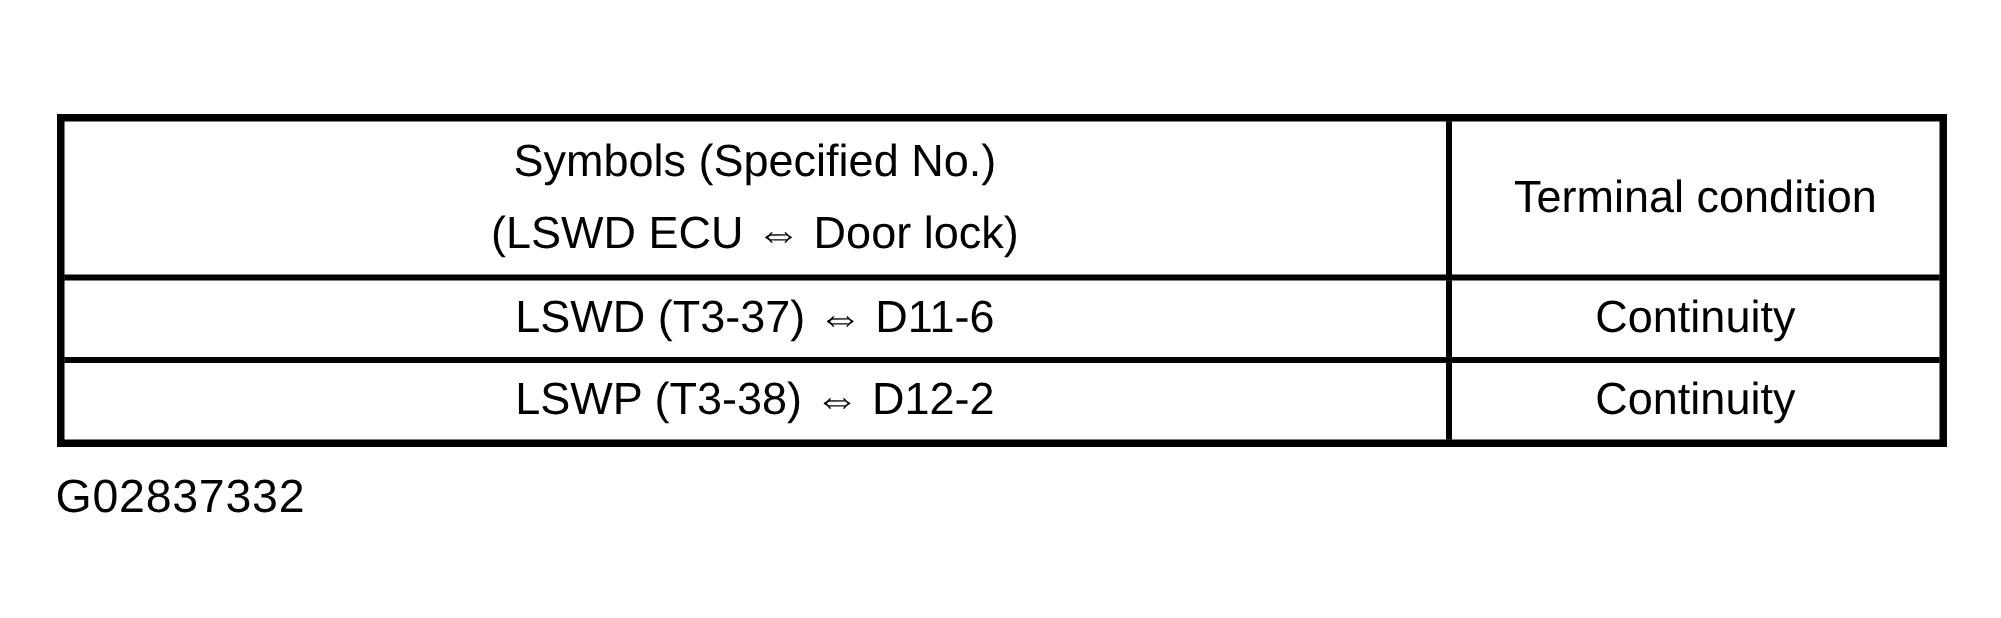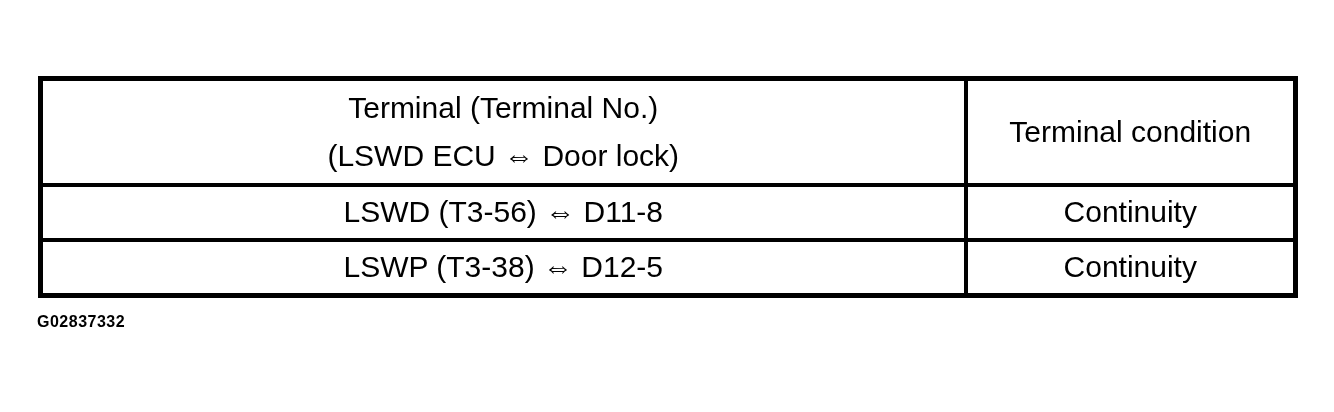--- a/index.html
+++ b/index.html
@@ -48,53 +48,53 @@
   tr.header-row th { height: 102px; }
   tr.data-row td { height: 51px; }
   .header-line {
     display: block;
     line-height: 48px;
   }
   .figure-id {
     position: absolute;
     left: 37px;
     top: 313px;
-    font-size: 16px;
-    font-weight: 700;
+    font-size: 31px;
+    font-weight: 400;
     letter-spacing: 0.5px;
     color: #000000;
     white-space: nowrap;
   }
 </style>
 </head>
 <body>
 
 <div class="page">
 
   <table class="spec-table">
     <colgroup>
       <col class="col-symbols">
       <col class="col-condition">
     </colgroup>
     <thead>
       <tr class="header-row">
         <th>
-          <span class="header-line">Terminal (Terminal No.)</span>
+          <span class="header-line">Symbols (Specified No.)</span>
           <span class="header-line">(LSWD ECU ⇔ Door lock)</span>
         </th>
         <th>Terminal condition</th>
       </tr>
     </thead>
     <tbody>
       <tr class="data-row">
-        <td>LSWD (T3-56) ⇔ D11-8</td>
+        <td>LSWD (T3-37) ⇔ D11-6</td>
         <td>Continuity</td>
       </tr>
       <tr class="data-row">
-        <td>LSWP (T3-38) ⇔ D12-5</td>
+        <td>LSWP (T3-38) ⇔ D12-2</td>
         <td>Continuity</td>
       </tr>
     </tbody>
   </table>
 
   <div class="figure-id">G02837332</div>
 
 </div>
 
 </body></html>

